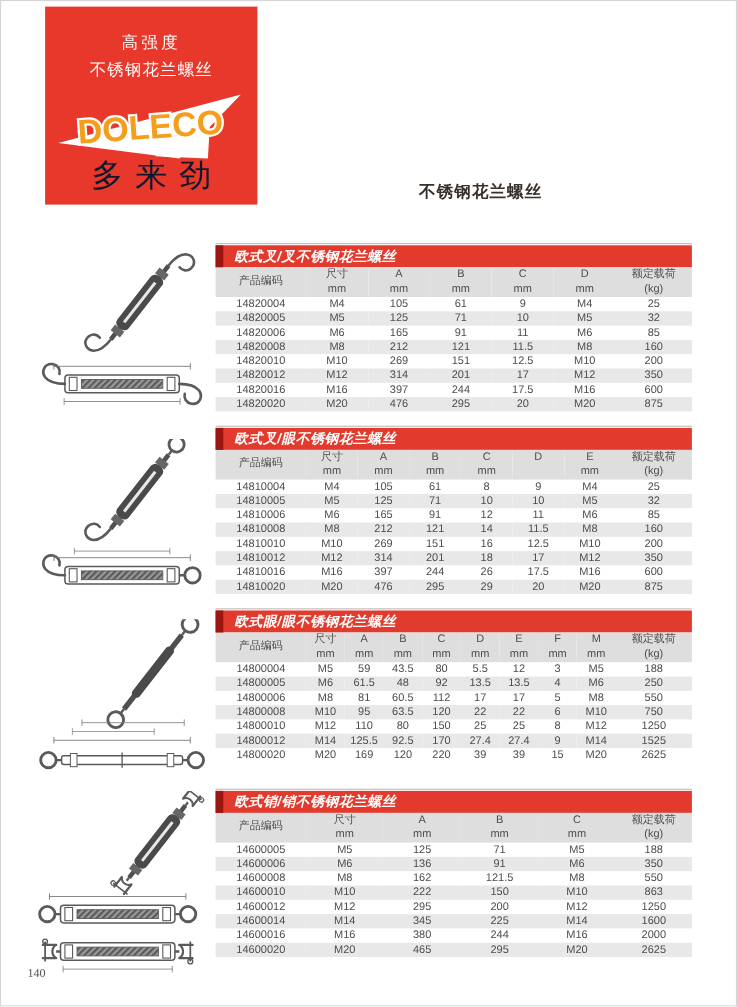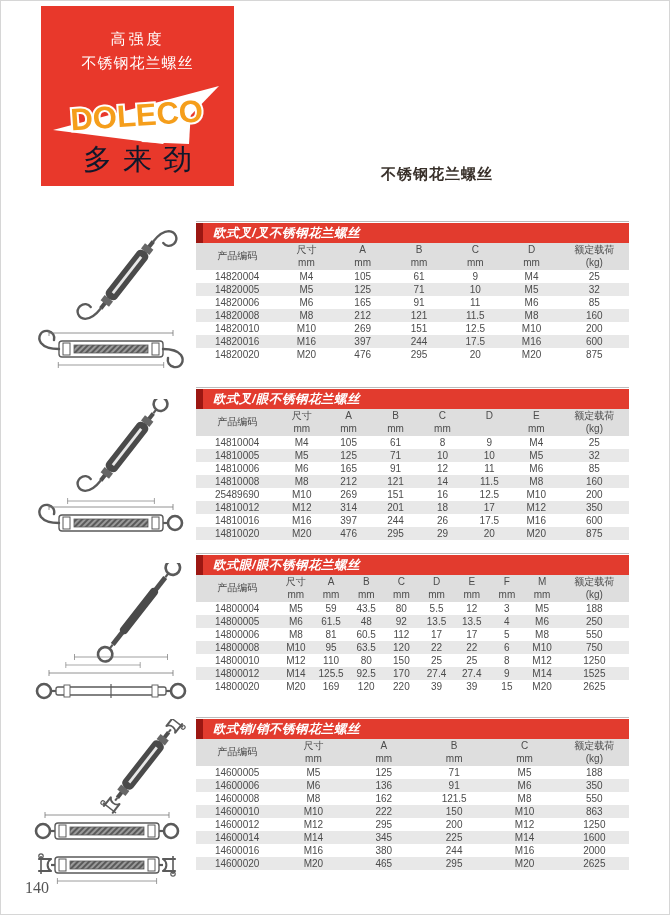--- a/index.html
+++ b/index.html
@@ -24,21 +24,21 @@
   table.spec{width:100%;border-collapse:collapse;table-layout:fixed;}
   table.spec th{background:#dedede;font-weight:normal;padding:1px 0;vertical-align:top;}
   table.spec th:first-child{vertical-align:middle;}
   table.spec .hl,table.spec .hu{font-size:10px;line-height:12.5px;text-align:center;color:#4c4c4c;}
   table.spec td{height:13px;padding:0;font-size:10px;line-height:13px;text-align:center;color:#4c4c4c;}
   table.spec tbody tr:nth-child(even){background:#e8e8e8;}
   
   .fig{position:absolute;}
   .fig svg{display:block;}
   
-  .pnum{position:absolute;left:24px;top:878px;font-size:16px;color:#555;font-family:"Liberation Serif", serif;}
+  .pnum{position:absolute;left:24px;top:878px;font-size:11px;color:#555;font-family:"Liberation Serif", serif;}
 </style>
 </head>
 <body>
 
 <div class="page">
 
   <svg width="0" height="0" style="position:absolute" aria-hidden="true">
     <defs>
       <pattern id="hatch" width="4" height="10" patternUnits="userSpaceOnUse" patternTransform="rotate(45)">
         <rect width="4" height="10" fill="#9a9a9a"></rect>
@@ -318,20 +318,29 @@
             <td>160</td>
           </tr>
           <tr>
             <td>14820010</td>
             <td>M10</td>
             <td>269</td>
             <td>151</td>
             <td>12.5</td>
             <td>M10</td>
             <td>200</td>
+          </tr>
+          <tr>
+            <td>14820012</td>
+            <td>M12</td>
+            <td>314</td>
+            <td>201</td>
+            <td>17</td>
+            <td>M12</td>
+            <td>350</td>
           </tr>
           <tr>
             <td>14820016</td>
             <td>M16</td>
             <td>397</td>
             <td>244</td>
             <td>17.5</td>
             <td>M16</td>
             <td>600</td>
           </tr>
@@ -434,21 +443,21 @@
             <td>14810008</td>
             <td>M8</td>
             <td>212</td>
             <td>121</td>
             <td>14</td>
             <td>11.5</td>
             <td>M8</td>
             <td>160</td>
           </tr>
           <tr>
-            <td>25489690</td>
+            <td>14810010</td>
             <td>M10</td>
             <td>269</td>
             <td>151</td>
             <td>16</td>
             <td>12.5</td>
             <td>M10</td>
             <td>200</td>
           </tr>
           <tr>
             <td>14810012</td>

